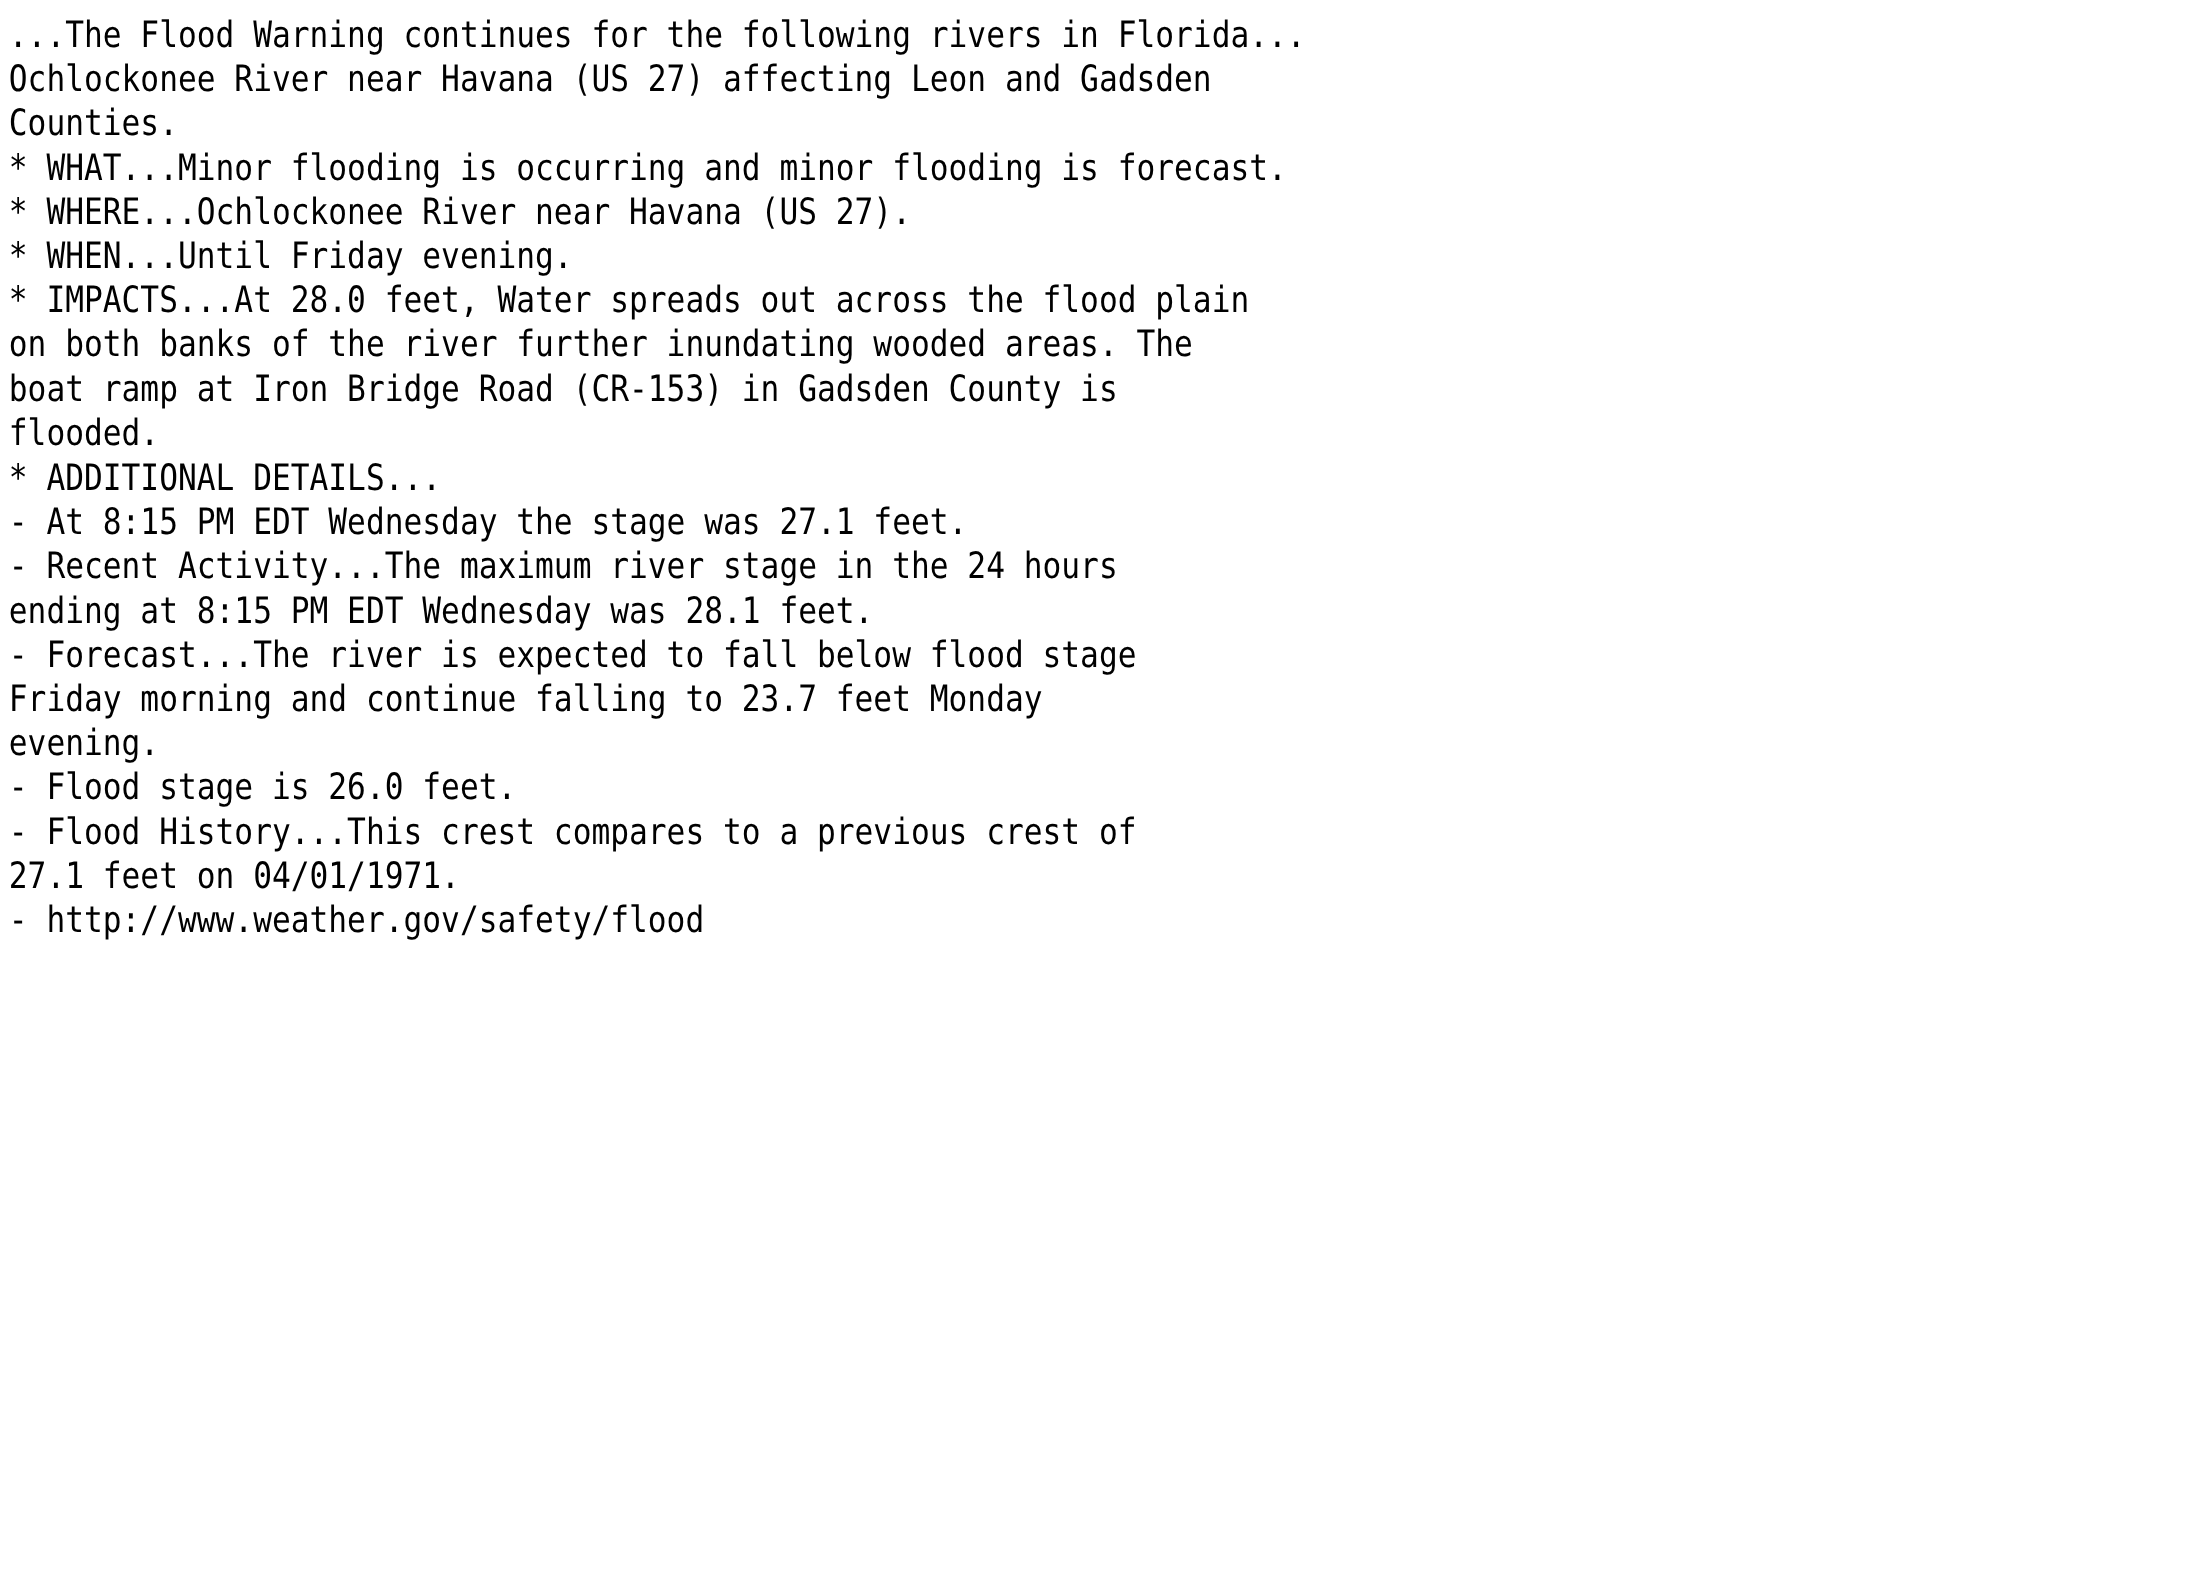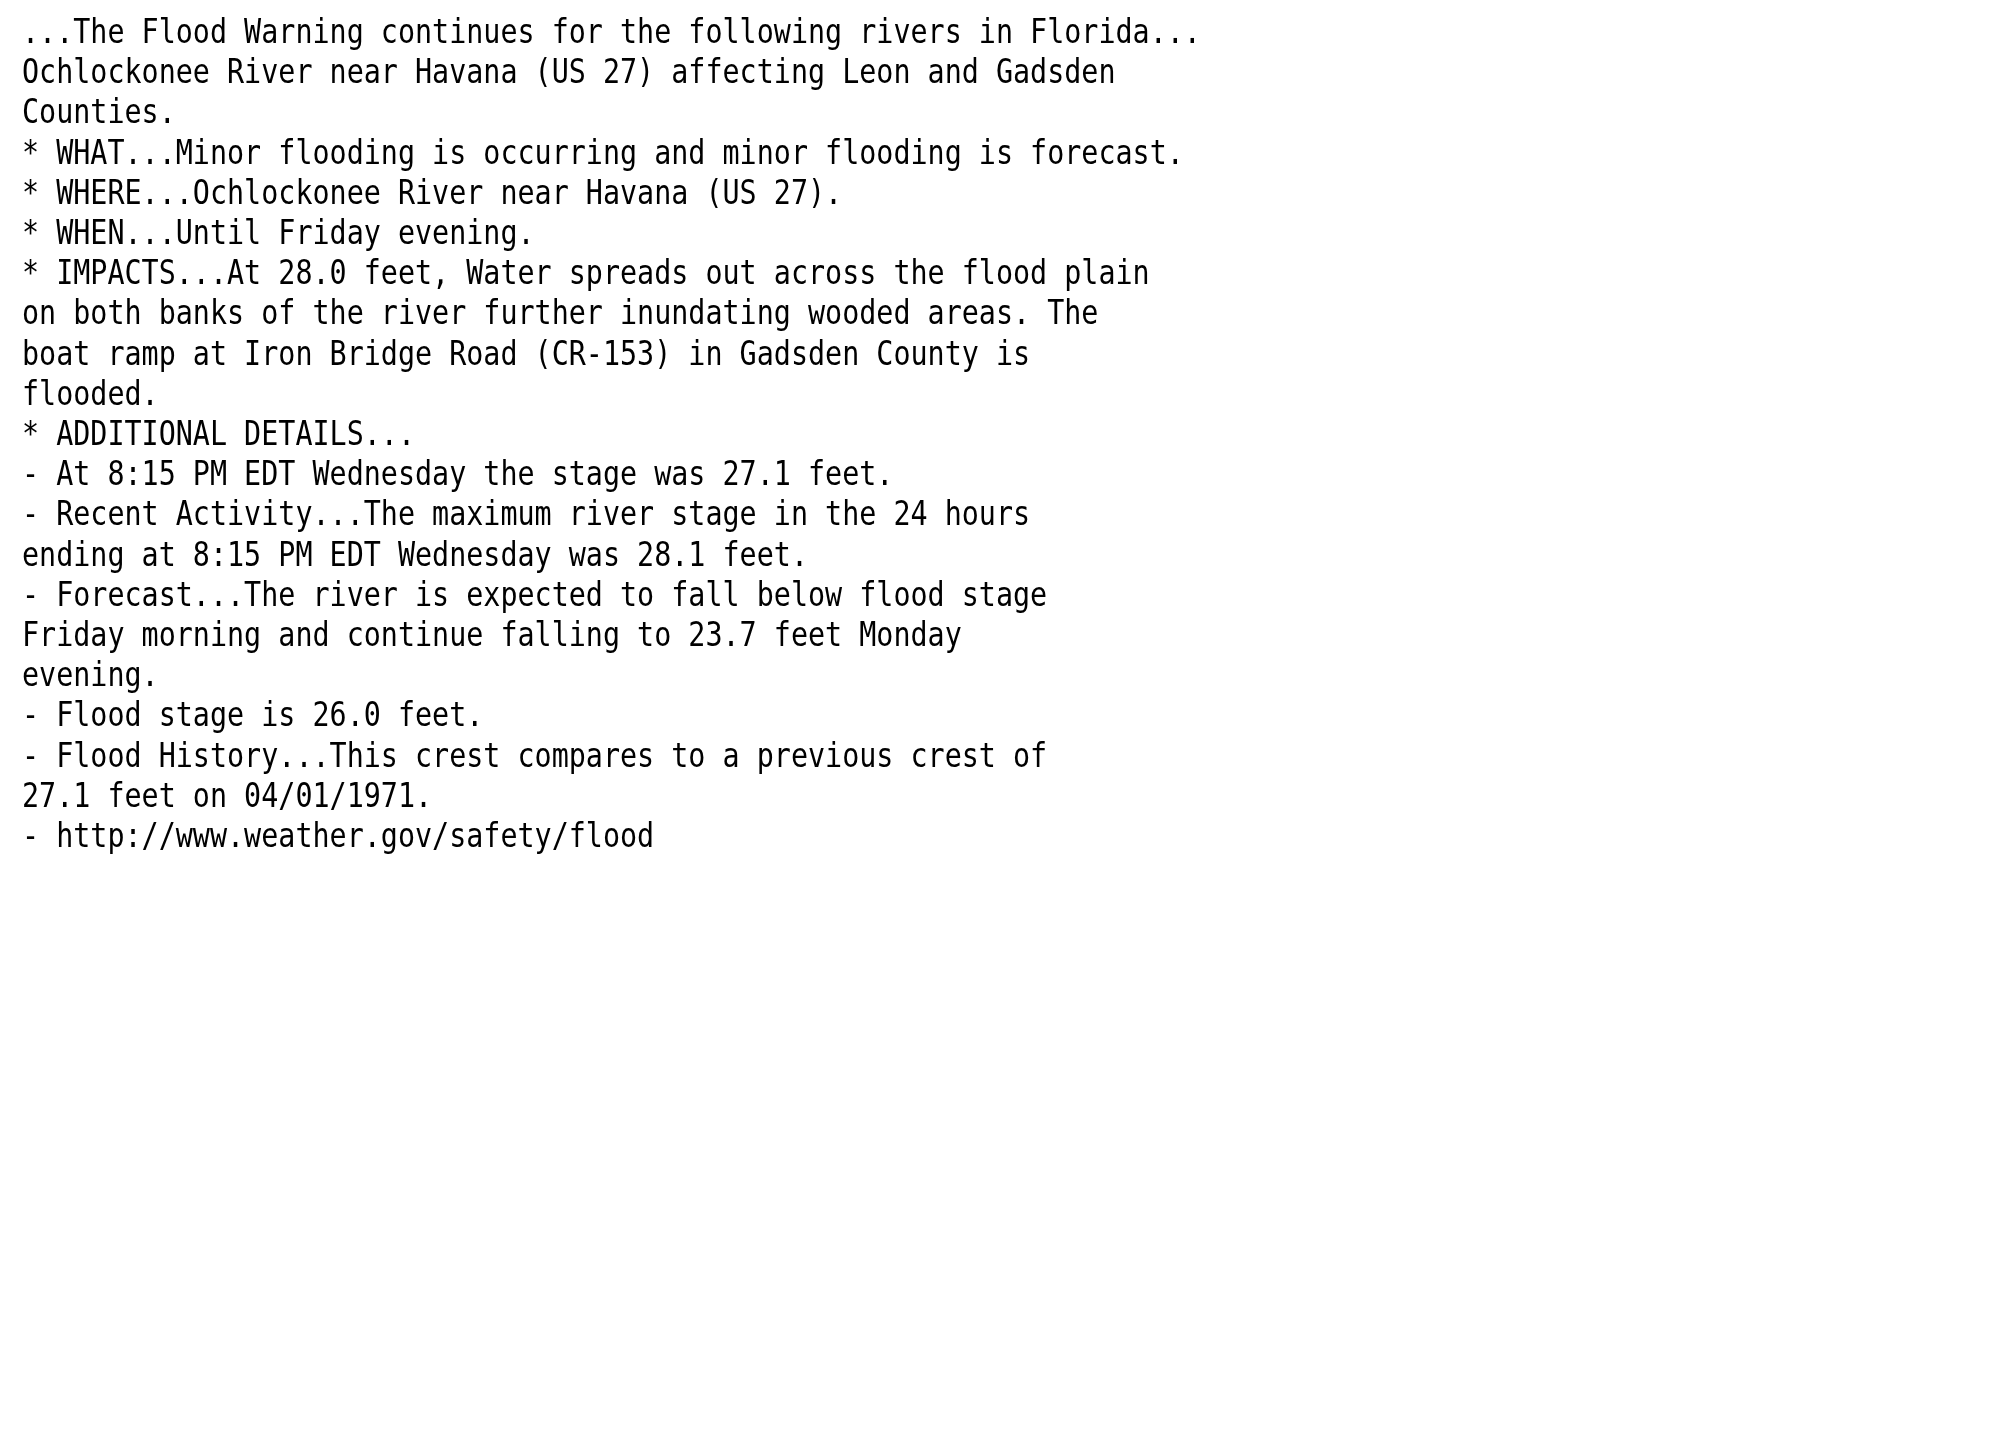--- a/index.html
+++ b/index.html
@@ -9,21 +9,21 @@
     background: #ffffff;
   }
   body {
     width: 2000px;
     height: 1429px;
     overflow: hidden;
     font-family: "DejaVu Sans Mono", "Liberation Mono", monospace;
   }
   #bulletin {
     position: absolute;
-    left: 22px;
+    left: 8px;
     top: 12px;
     width: 1968px;
   }
   .line {
     display: block;
     font-size: 33px;
     line-height: 40.2px;
     letter-spacing: 0px;
     color: #000000;
     white-space: pre;

